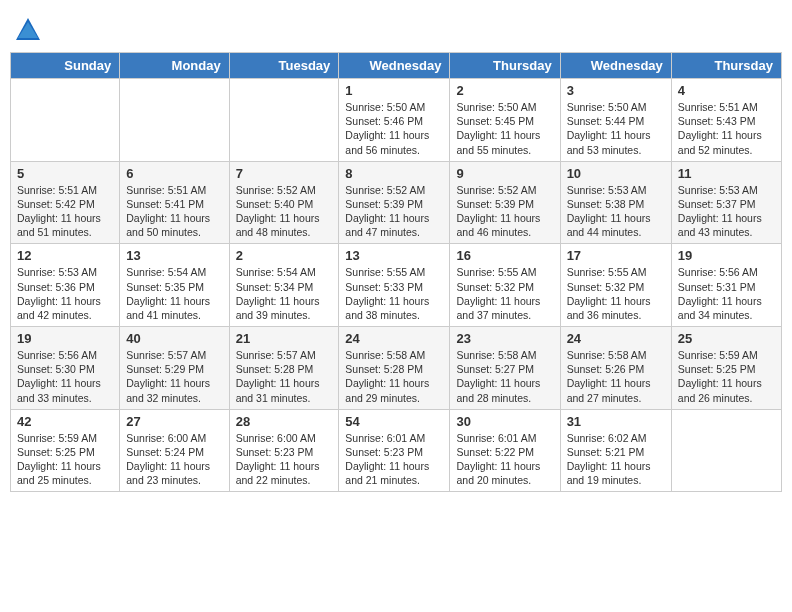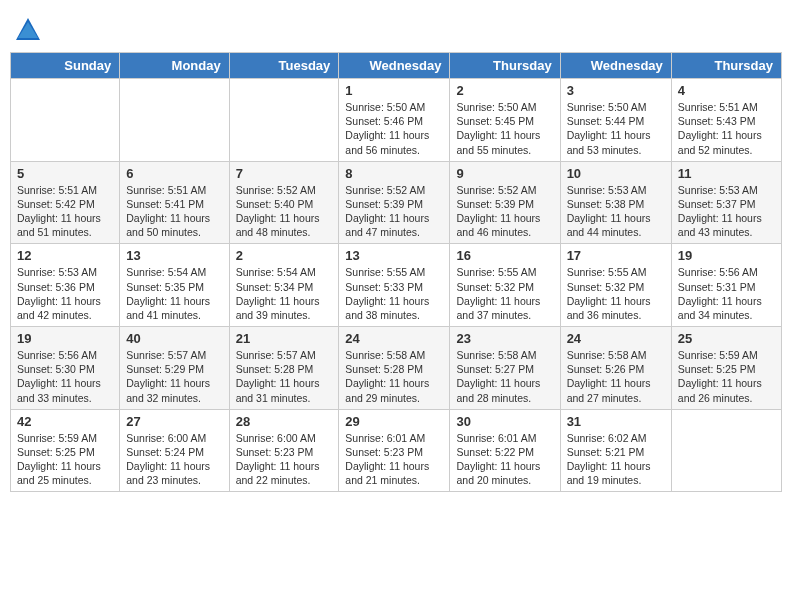--- a/index.html
+++ b/index.html
@@ -305,21 +305,21 @@
 Sunset: 5:24 PM
 Daylight: 11 hours and 23 minutes.</div>
         </td>
         <td>
           <div class="day-number">28</div>
           <div class="day-info" style="white-space: pre-line;">Sunrise: 6:00 AM
 Sunset: 5:23 PM
 Daylight: 11 hours and 22 minutes.</div>
         </td>
         <td>
-          <div class="day-number">29</div>
+          <div class="day-number">54</div>
           <div class="day-info" style="white-space: pre-line;">Sunrise: 6:01 AM
 Sunset: 5:23 PM
 Daylight: 11 hours and 21 minutes.</div>
         </td>
         <td>
           <div class="day-number">30</div>
           <div class="day-info" style="white-space: pre-line;">Sunrise: 6:01 AM
 Sunset: 5:22 PM
 Daylight: 11 hours and 20 minutes.</div>
         </td>

